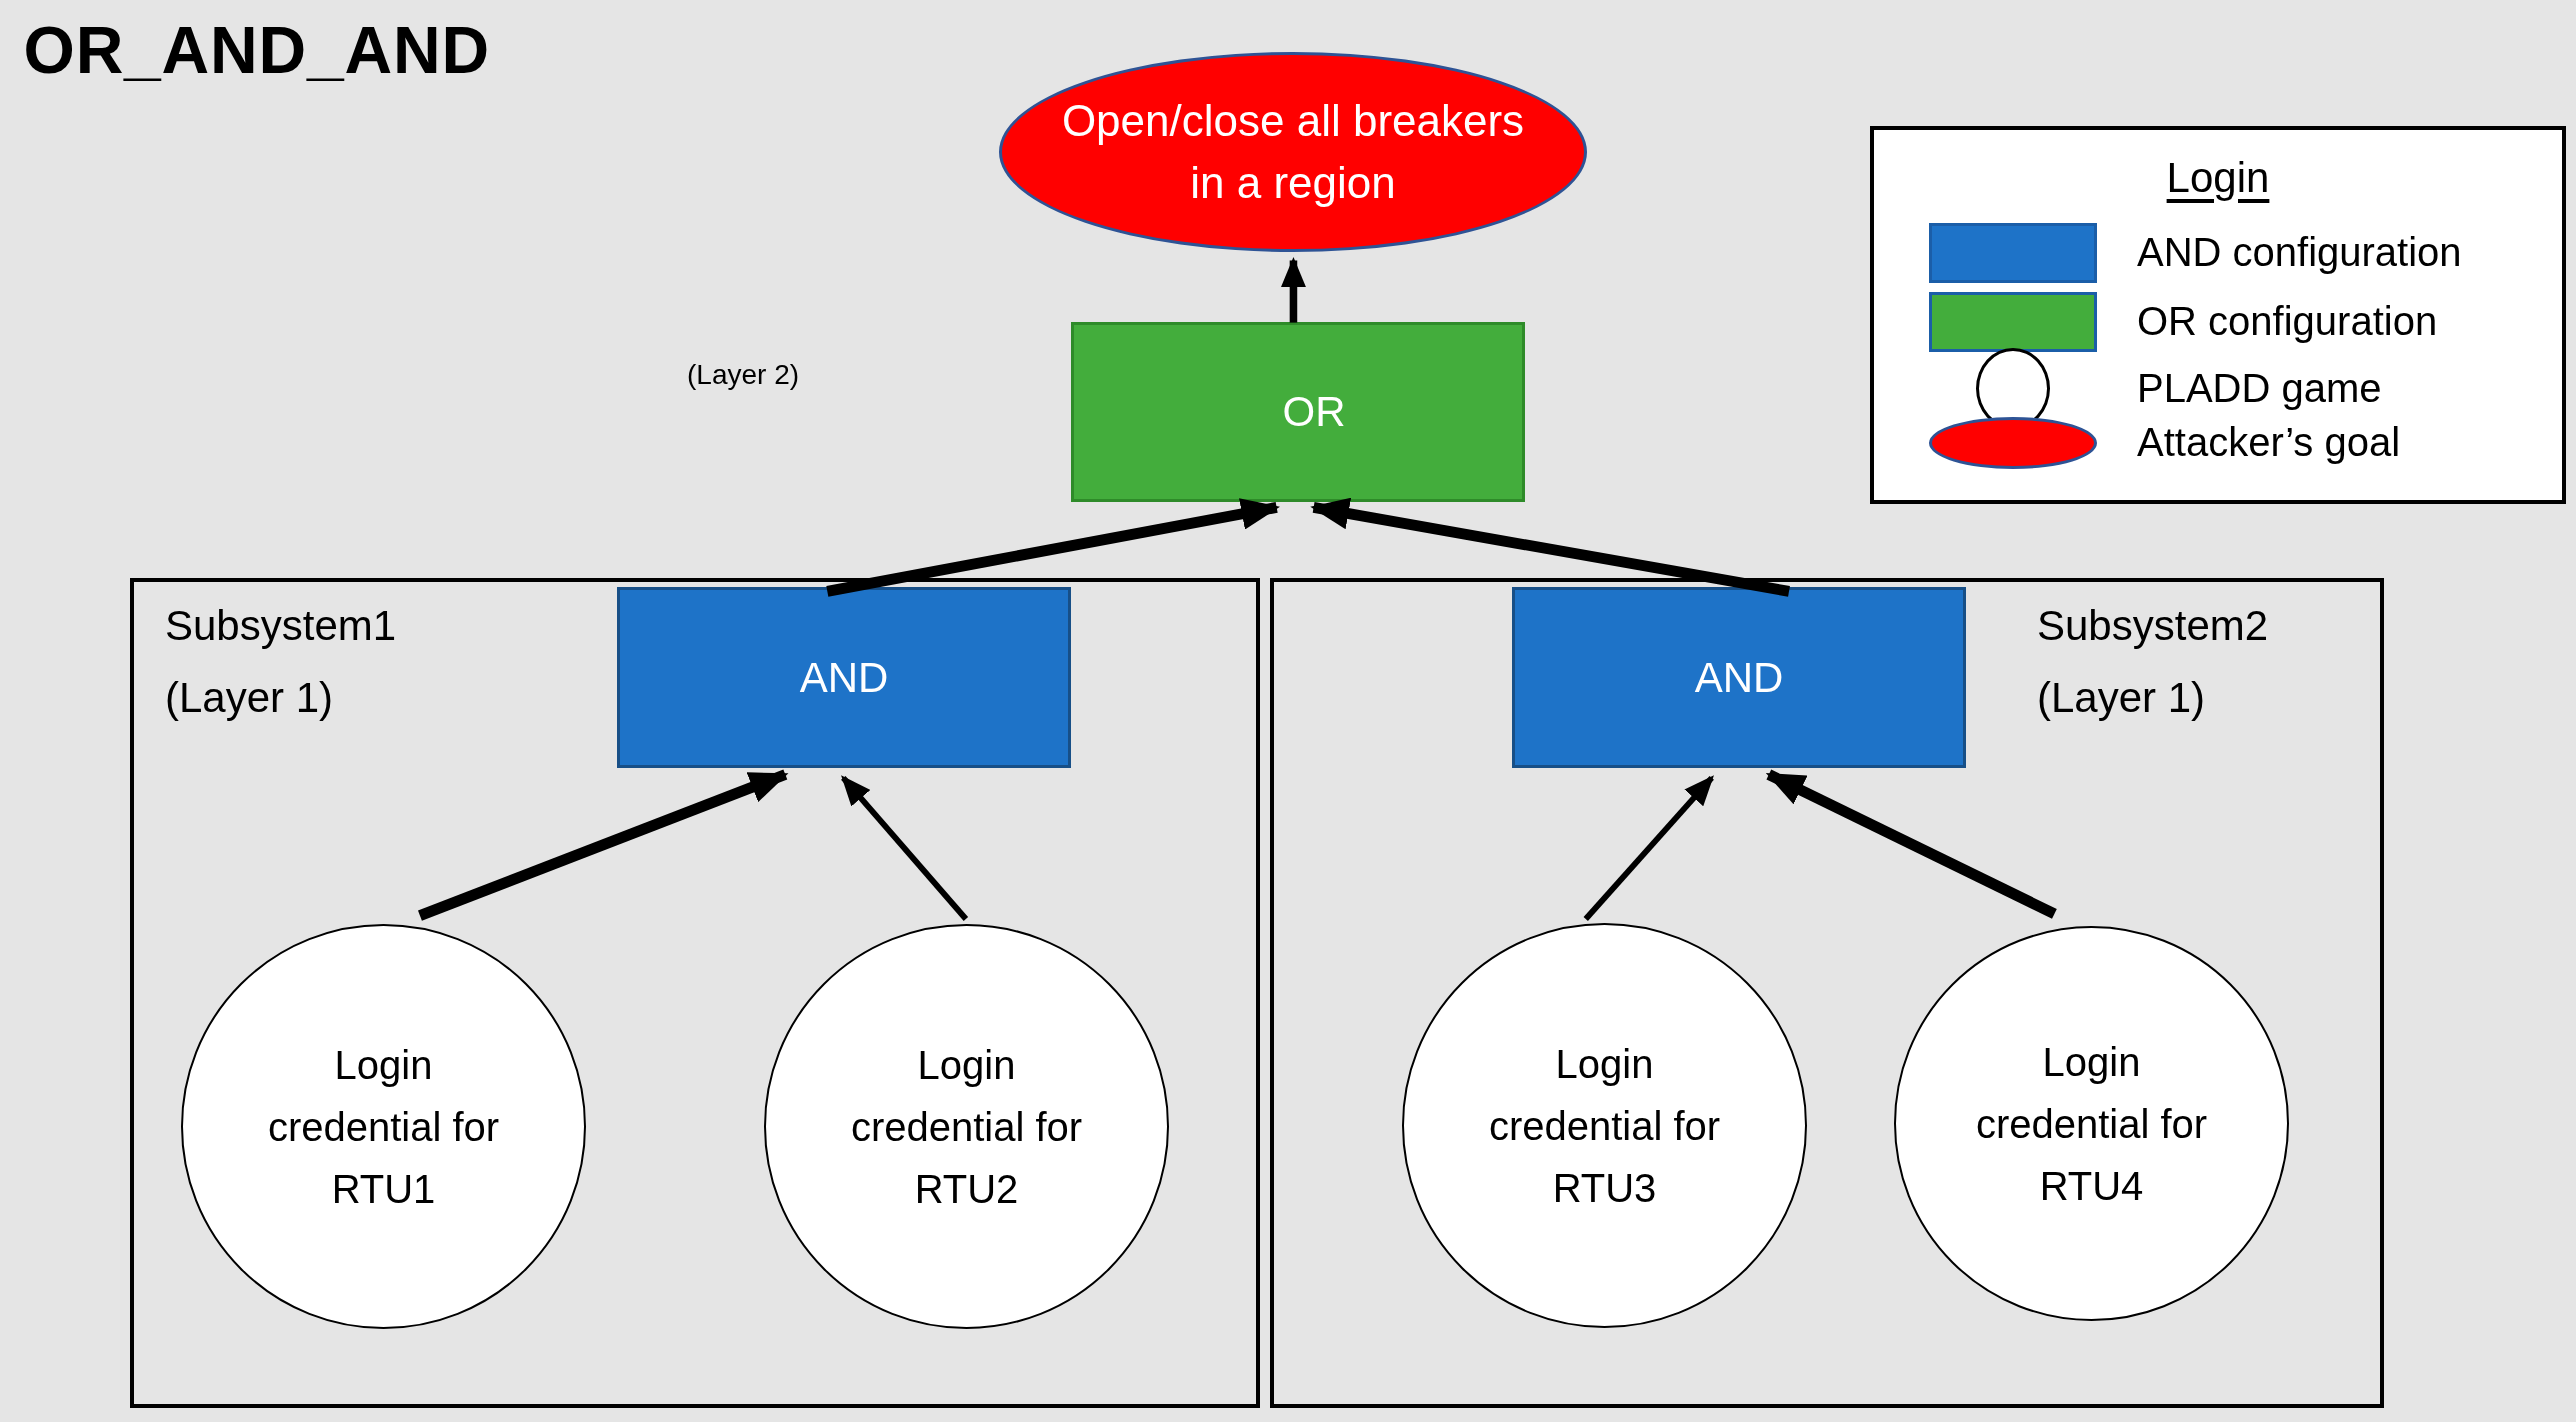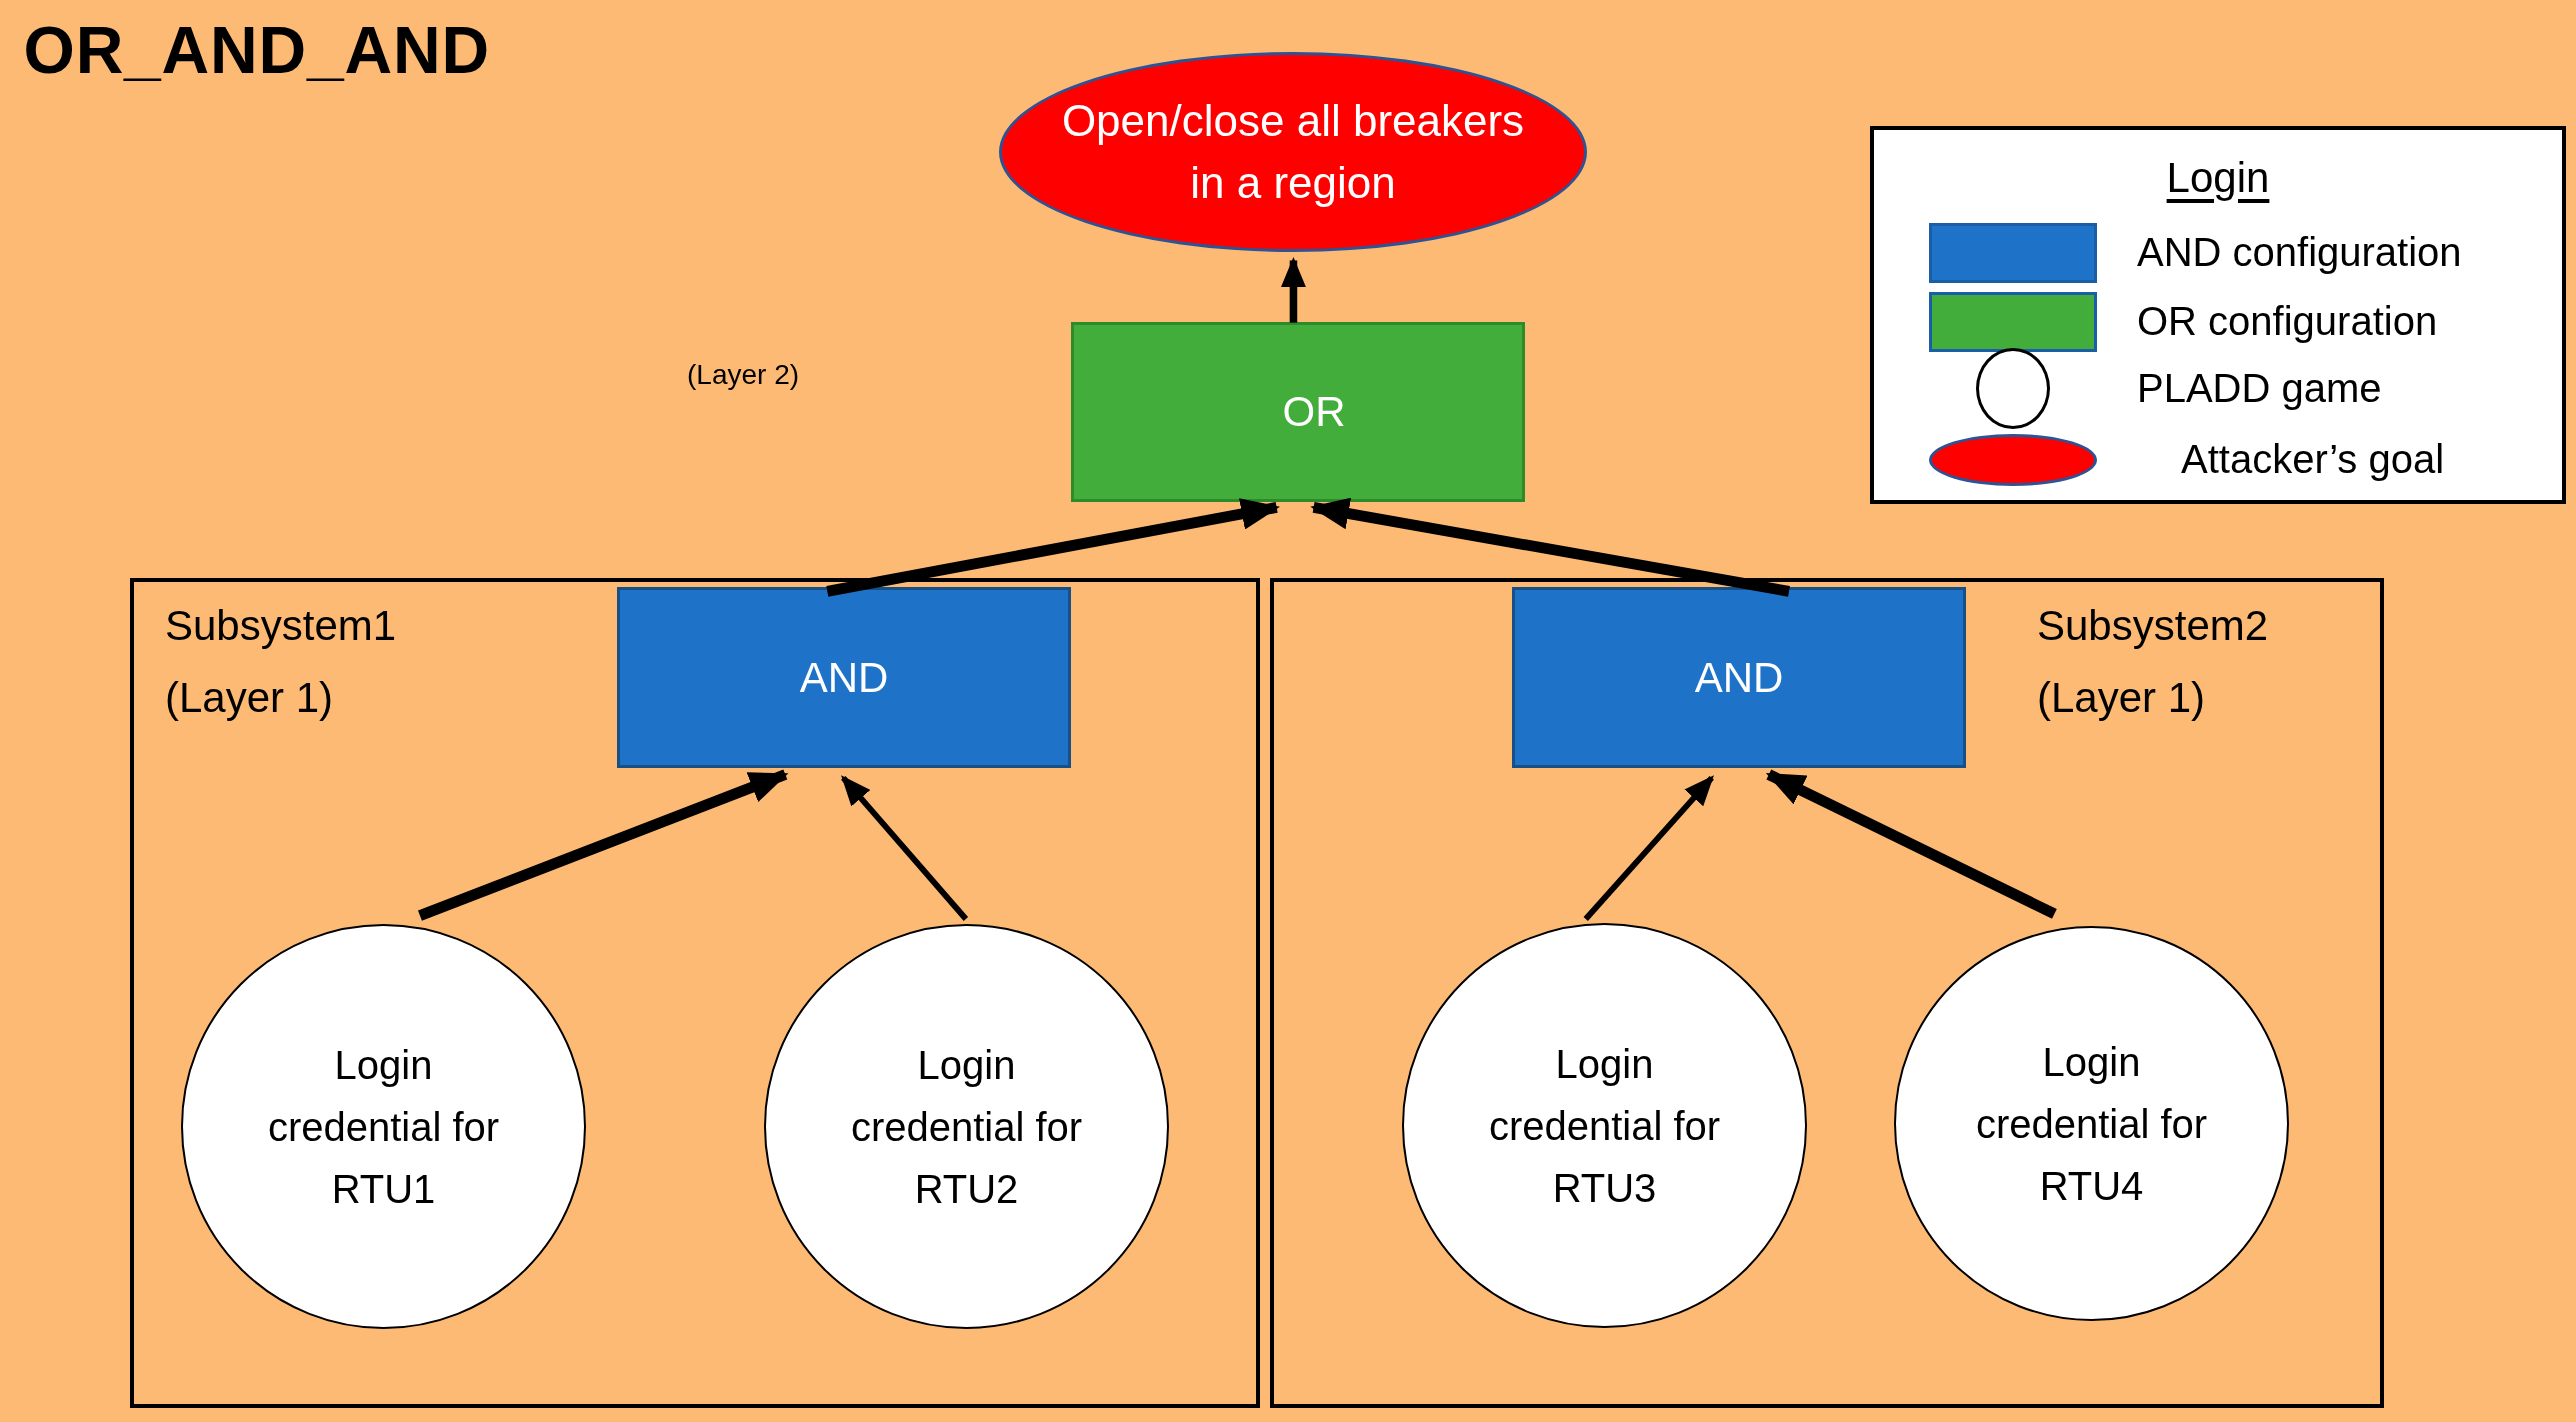--- a/index.html
+++ b/index.html
@@ -1,17 +1,17 @@
 <!DOCTYPE html>
 <html style="font-size:13.4px"><head>
 <meta charset="utf-8">
 <style>
   html,body{margin:0;padding:0;background:#ffffff;}
   body{font-family:"Liberation Sans", sans-serif; color:#000;}
-  #canvas{position:relative;width:2576px;height:1423px;background:#fdba74;overflow:hidden;}
+  #canvas{position:relative;width:2576px;height:1423px;background:#e5e5e5;overflow:hidden;}
   .abs{position:absolute;box-sizing:border-box;}
 
   .title{left:23.5px;top:11.8px;font-size:66px;font-weight:bold;letter-spacing:0.8px;white-space:nowrap;}
 
   
   .goal-ellipse{left:999px;top:52px;width:588px;height:200px;background:#FF0000;
     border:3.4px solid #2E5395;border-radius:50%;display:flex;align-items:center;justify-content:center;}
   .goal-ellipse .lbl{width:470px;text-align:center;color:#ffffff;font-size:44px;line-height:62px;}
 
   .gate{display:flex;align-items:center;justify-content:center;color:#ffffff;font-size:42px;}
@@ -36,21 +36,21 @@
   .pladd-3{left:1402px;top:923px;width:405px;height:405px;}
   .pladd-4{left:1894px;top:926px;width:395px;height:395px;}
 
   
   .legend{left:1870px;top:126px;width:696px;height:378px;border:4.2px solid #000000;background:#ffffff;}
   .legend-title{position:absolute;left:0;top:23.5px;width:100%;text-align:center;font-size:42px;
     text-decoration:underline;text-underline-offset:6.7px;}
   .legend-row{position:absolute;left:0;height:69px;width:100%;display:flex;align-items:center;}
   .legend-row .swatch-cell{width:263px;flex:none;display:flex;align-items:center;}
   .legend-row .lbl{font-size:40px;white-space:nowrap;}
-  .lr-1{top:88px;} .lr-2{top:157px;} .lr-3{top:224px;} .lr-4{top:295px;gap:44px;}
+  .lr-1{top:88px;} .lr-2{top:157px;} .lr-3{top:224px;} .lr-4{top:278px;}
   .sw-and{margin-left:55px;width:168px;height:60px;background:#1E73C8;border:3.4px solid #1B5EA8;box-sizing:border-box;}
   .sw-or{margin-left:55px;width:168px;height:60px;background:#43AD3C;border:3.4px solid #1B5EA8;box-sizing:border-box;}
   .sw-pladd{margin-left:102px;width:74px;height:81px;border:3.4px solid #000000;border-radius:50%;background:#fff;box-sizing:border-box;}
   .sw-goal{margin-left:55px;width:168px;height:52px;background:#FF0000;border:3.4px solid #2E5395;border-radius:50%;box-sizing:border-box;}
 
   .arrows{position:absolute;left:0;top:0;width:2576px;height:1423px;z-index:5;pointer-events:none;}
 </style>
 </head>
 <body>
 

